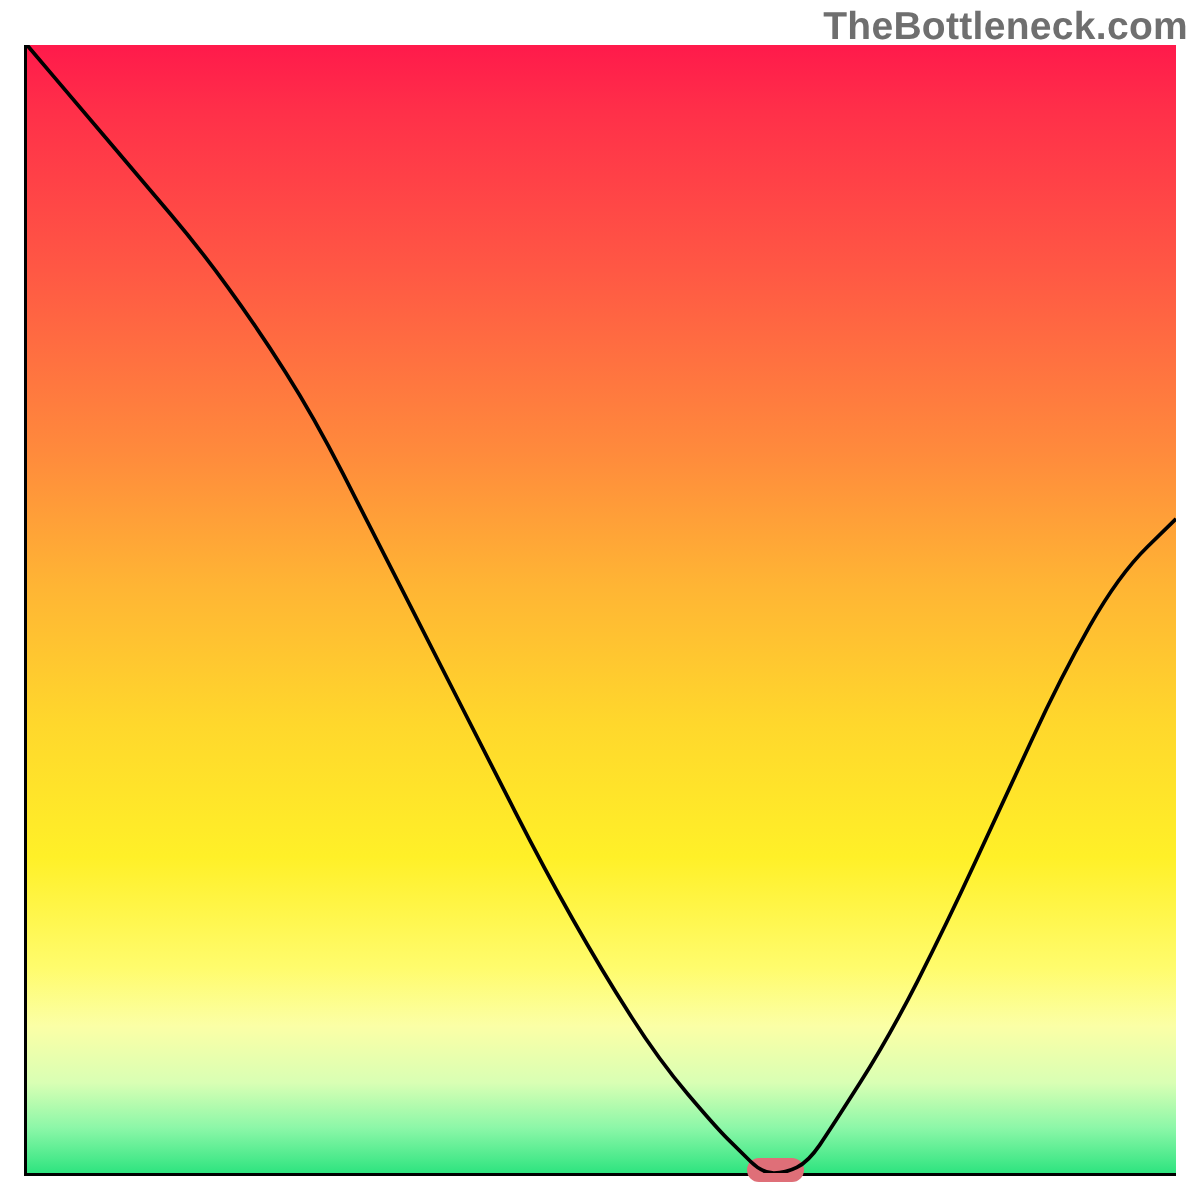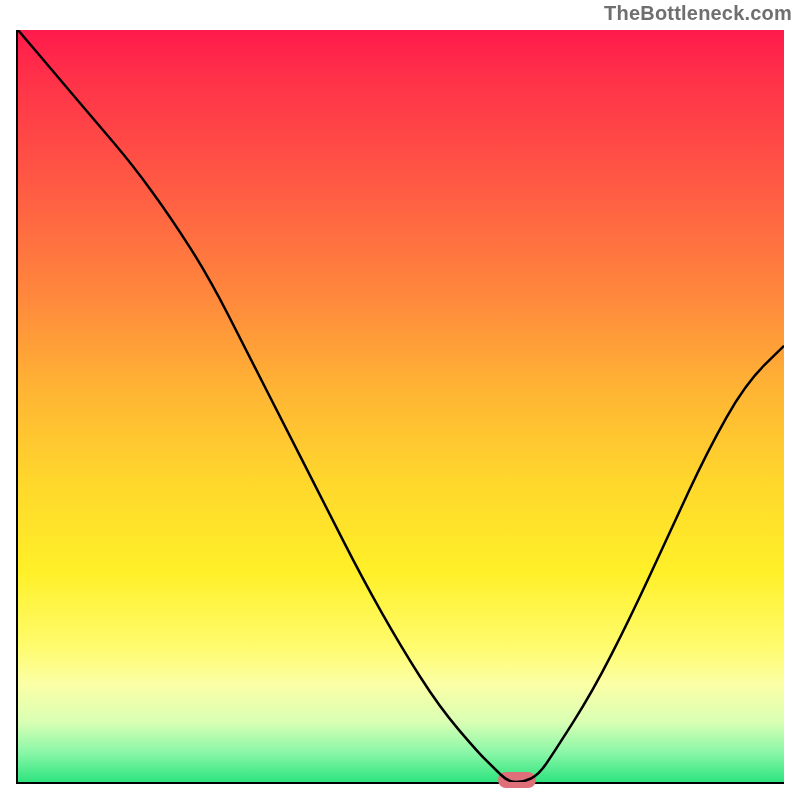--- a/index.html
+++ b/index.html
@@ -13,21 +13,21 @@
   .container {
     position: relative;
     width: 800px;
     height: 800px;
   }
   .watermark {
     position: absolute;
     top: 2px;
     right: 8px;
     font-family: Arial, Helvetica, sans-serif;
-    font-size: 20px;
+    font-size: 26px;
     font-weight: 600;
     color: #6f6f6f;
     z-index: 10;
     letter-spacing: 0.2px;
   }
   .plot-area {
     position: absolute;
     left: 16px;
     top: 30px;
     width: 768px;

